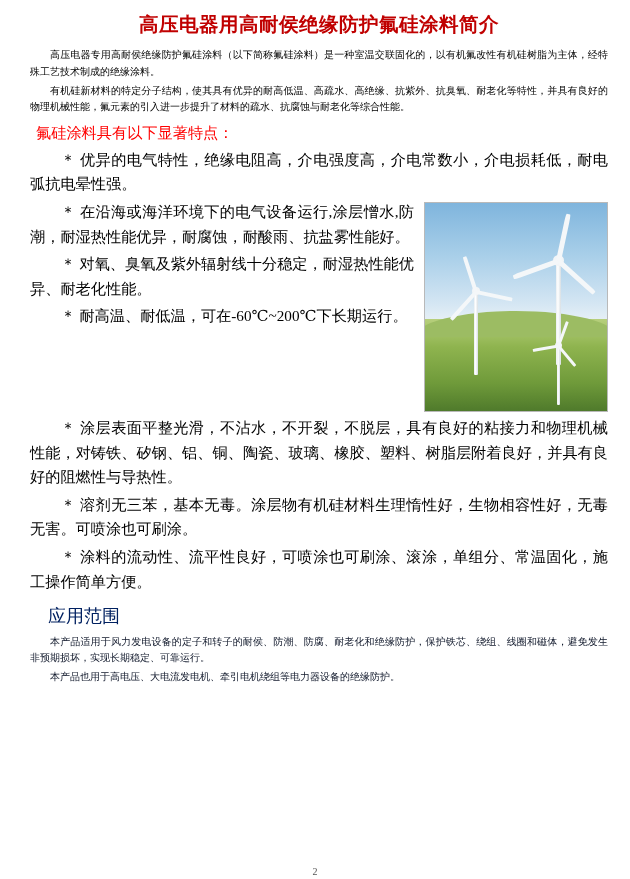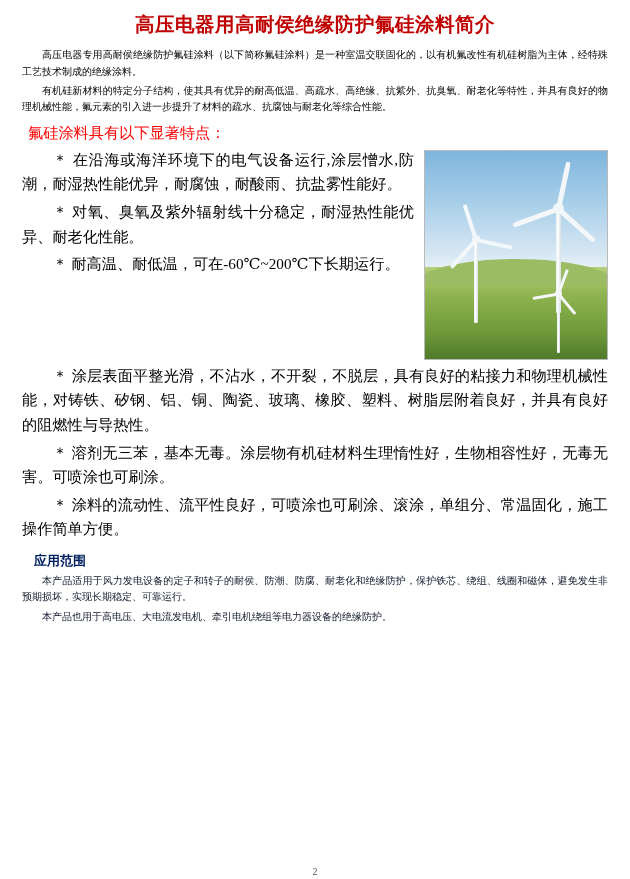--- a/index.html
+++ b/index.html
@@ -12,21 +12,21 @@
     height: 879px;
     font-family: "Liberation Serif", "DejaVu Serif", serif;
     position: relative;
     overflow: hidden;
   }
   .page {
     position: relative;
     width: 630px;
     height: 879px;
     box-sizing: border-box;
-    padding: 8px 22px 0 22px;
+    padding: 8px 22px 0 30px;
   }
   .doc-title {
     text-align: center;
     color: #c00000;
     font-weight: bold;
     font-size: 19.5px;
     letter-spacing: 0.5px;
     margin: 4px 0 10px 0;
     line-height: 1.3;
   }
@@ -45,24 +45,24 @@
     color: #0f172a;
   }
   .heading-red {
     color: #ff0000;
     font-size: 15.2px;
     line-height: 1.62;
     margin: 6px 0 2px 6px;
   }
   .heading-navy {
     color: #002060;
-    font-weight: bold;
-    font-size: 13px;
+    font-weight: normal;
+    font-size: 18px;
     line-height: 1.62;
-    margin: 8px 0 2px 12px;
+    margin: 8px 0 2px 18px;
   }
   .bullet-item {
     font-size: 15.2px;
     line-height: 1.62;
     color: #000000;
     text-align: justify;
     margin: 0 0 3px 0;
     text-indent: 2em;
   }
   .figure {
@@ -135,20 +135,21 @@
 
 <div class="page">
 
   <div class="doc-title">高压电器用高耐侯绝缘防护氟硅涂料简介</div>
 
   <div class="para indent">高压电器专用高耐侯绝缘防护氟硅涂料（以下简称氟硅涂料）是一种室温交联固化的，以有机氟改性有机硅树脂为主体，经特殊工艺技术制成的绝缘涂料。</div>
   <div class="para indent">有机硅新材料的特定分子结构，使其具有优异的耐高低温、高疏水、高绝缘、抗紫外、抗臭氧、耐老化等特性，并具有良好的物理机械性能，氟元素的引入进一步提升了材料的疏水、抗腐蚀与耐老化等综合性能。</div>
 
   <div class="heading-red">氟硅涂料具有以下显著特点：</div>
 
+  <div class="bullet-item">＊ 优异的电气特性，绝缘电阻高，介电强度高，介电常数小，介电损耗低，耐电弧抗电晕性强。</div>
 
   <div class="figure">
     <div class="fig-sky"></div>
     <div class="fig-ground"></div>
     <div class="fig-hill"></div>
 
     <div class="turbine" style="left:88px; top:12px; width:92px; height:150px;">
       <div class="tower" style="left:43px; top:46px; width:5px; height:104px;"></div>
       <div class="hub" style="left:40px; top:40px; width:11px; height:11px;"></div>
       <div class="blade" style="left:43px; top:-2px; width:5px; height:48px; transform: rotate(12deg);"></div>

